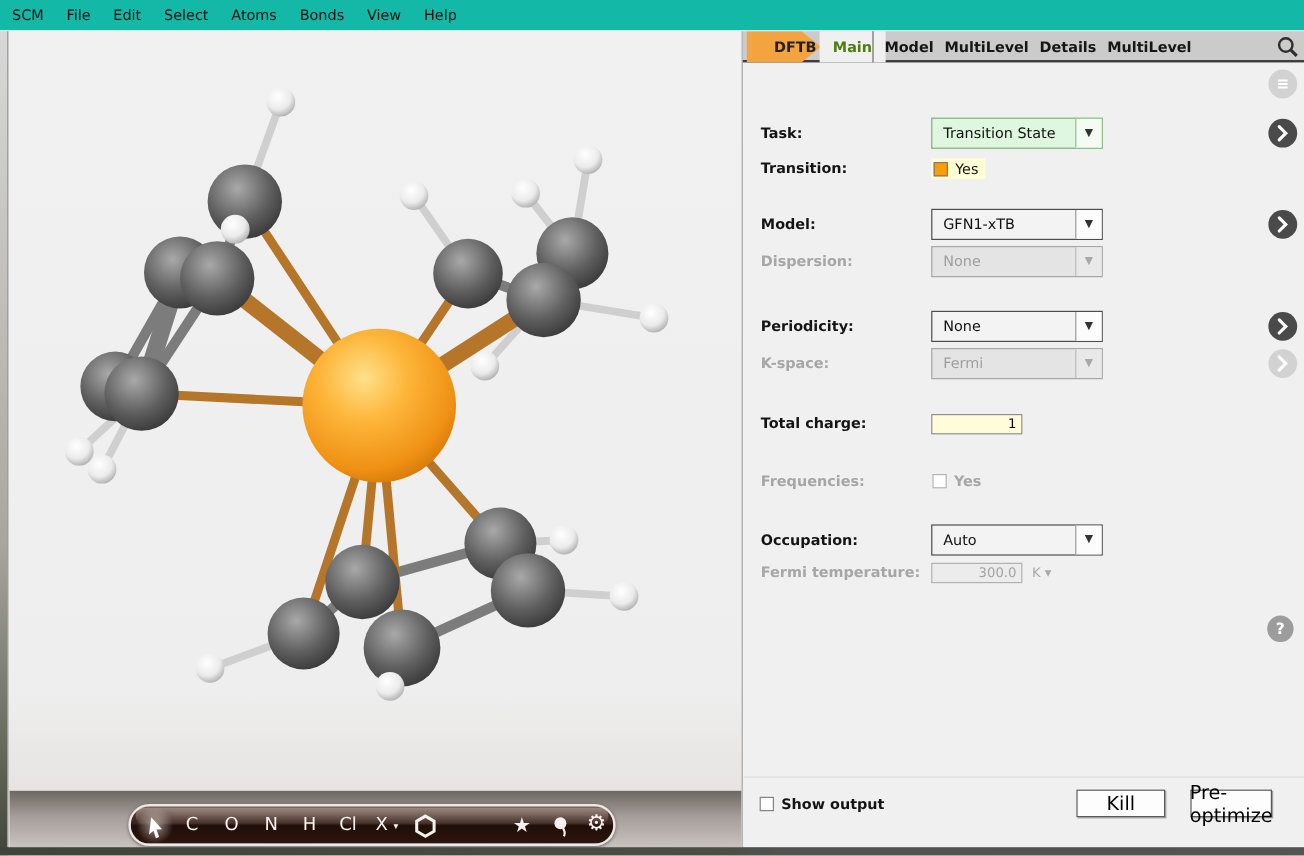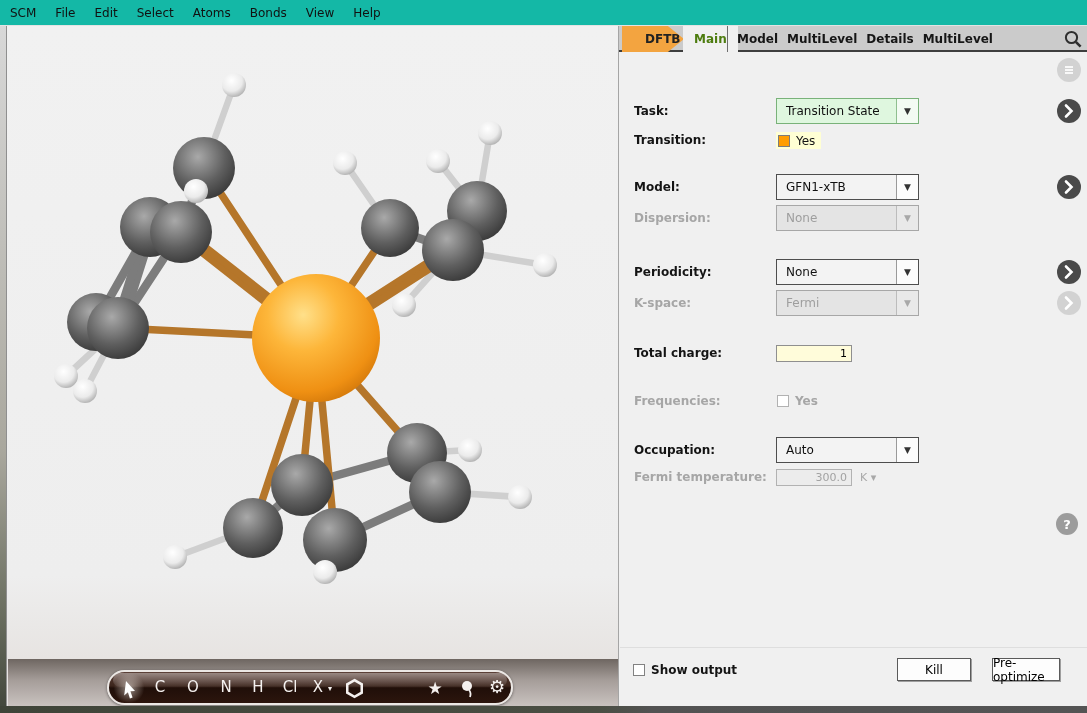--- a/index.html
+++ b/index.html
@@ -73,21 +73,21 @@
   .unit{position:absolute;left:241px;font-size:11px;color:#a8a8a8;}
   .circ{position:absolute;left:438px;width:24px;height:24px;border-radius:50%;
       display:flex;align-items:center;justify-content:center;}
   .circ.dark{background:#4a4a4a;}
   .circ.light{background:#d2d2d2;}
   .circ.help{left:437px;width:22px;height:22px;background:#9c9c9c;color:#fff;font-weight:bold;font-size:13px;}
   .folderbtn{position:absolute;left:160px;width:26px;height:20px;border:1px solid #8a8a8a;
       background:linear-gradient(#fdfdfd,#e6e6e6);display:flex;align-items:center;justify-content:center;}
   .sep{position:absolute;left:1px;right:0;top:621px;height:1px;background:#dedede;}
   .btn3d{position:absolute;height:23px;background:#fdfdfd;border:1px solid #5a5a5a;
-      box-shadow:1px 1px 0 #9e9e9e;font-size:12px;color:#000;
+      box-shadow:1px 1px 0 #9e9e9e;font-size:16px;color:#000;
       display:flex;align-items:center;justify-content:center;}
   
   .bottomstrip{position:absolute;left:0;top:706px;width:1087px;height:7px;
       background:linear-gradient(90deg,#3f4438 0%,#4a4e43 55%,#525252 60%,#545454 100%);}
 </style>
 </head>
 <body>
 
 <div class="window">
 

